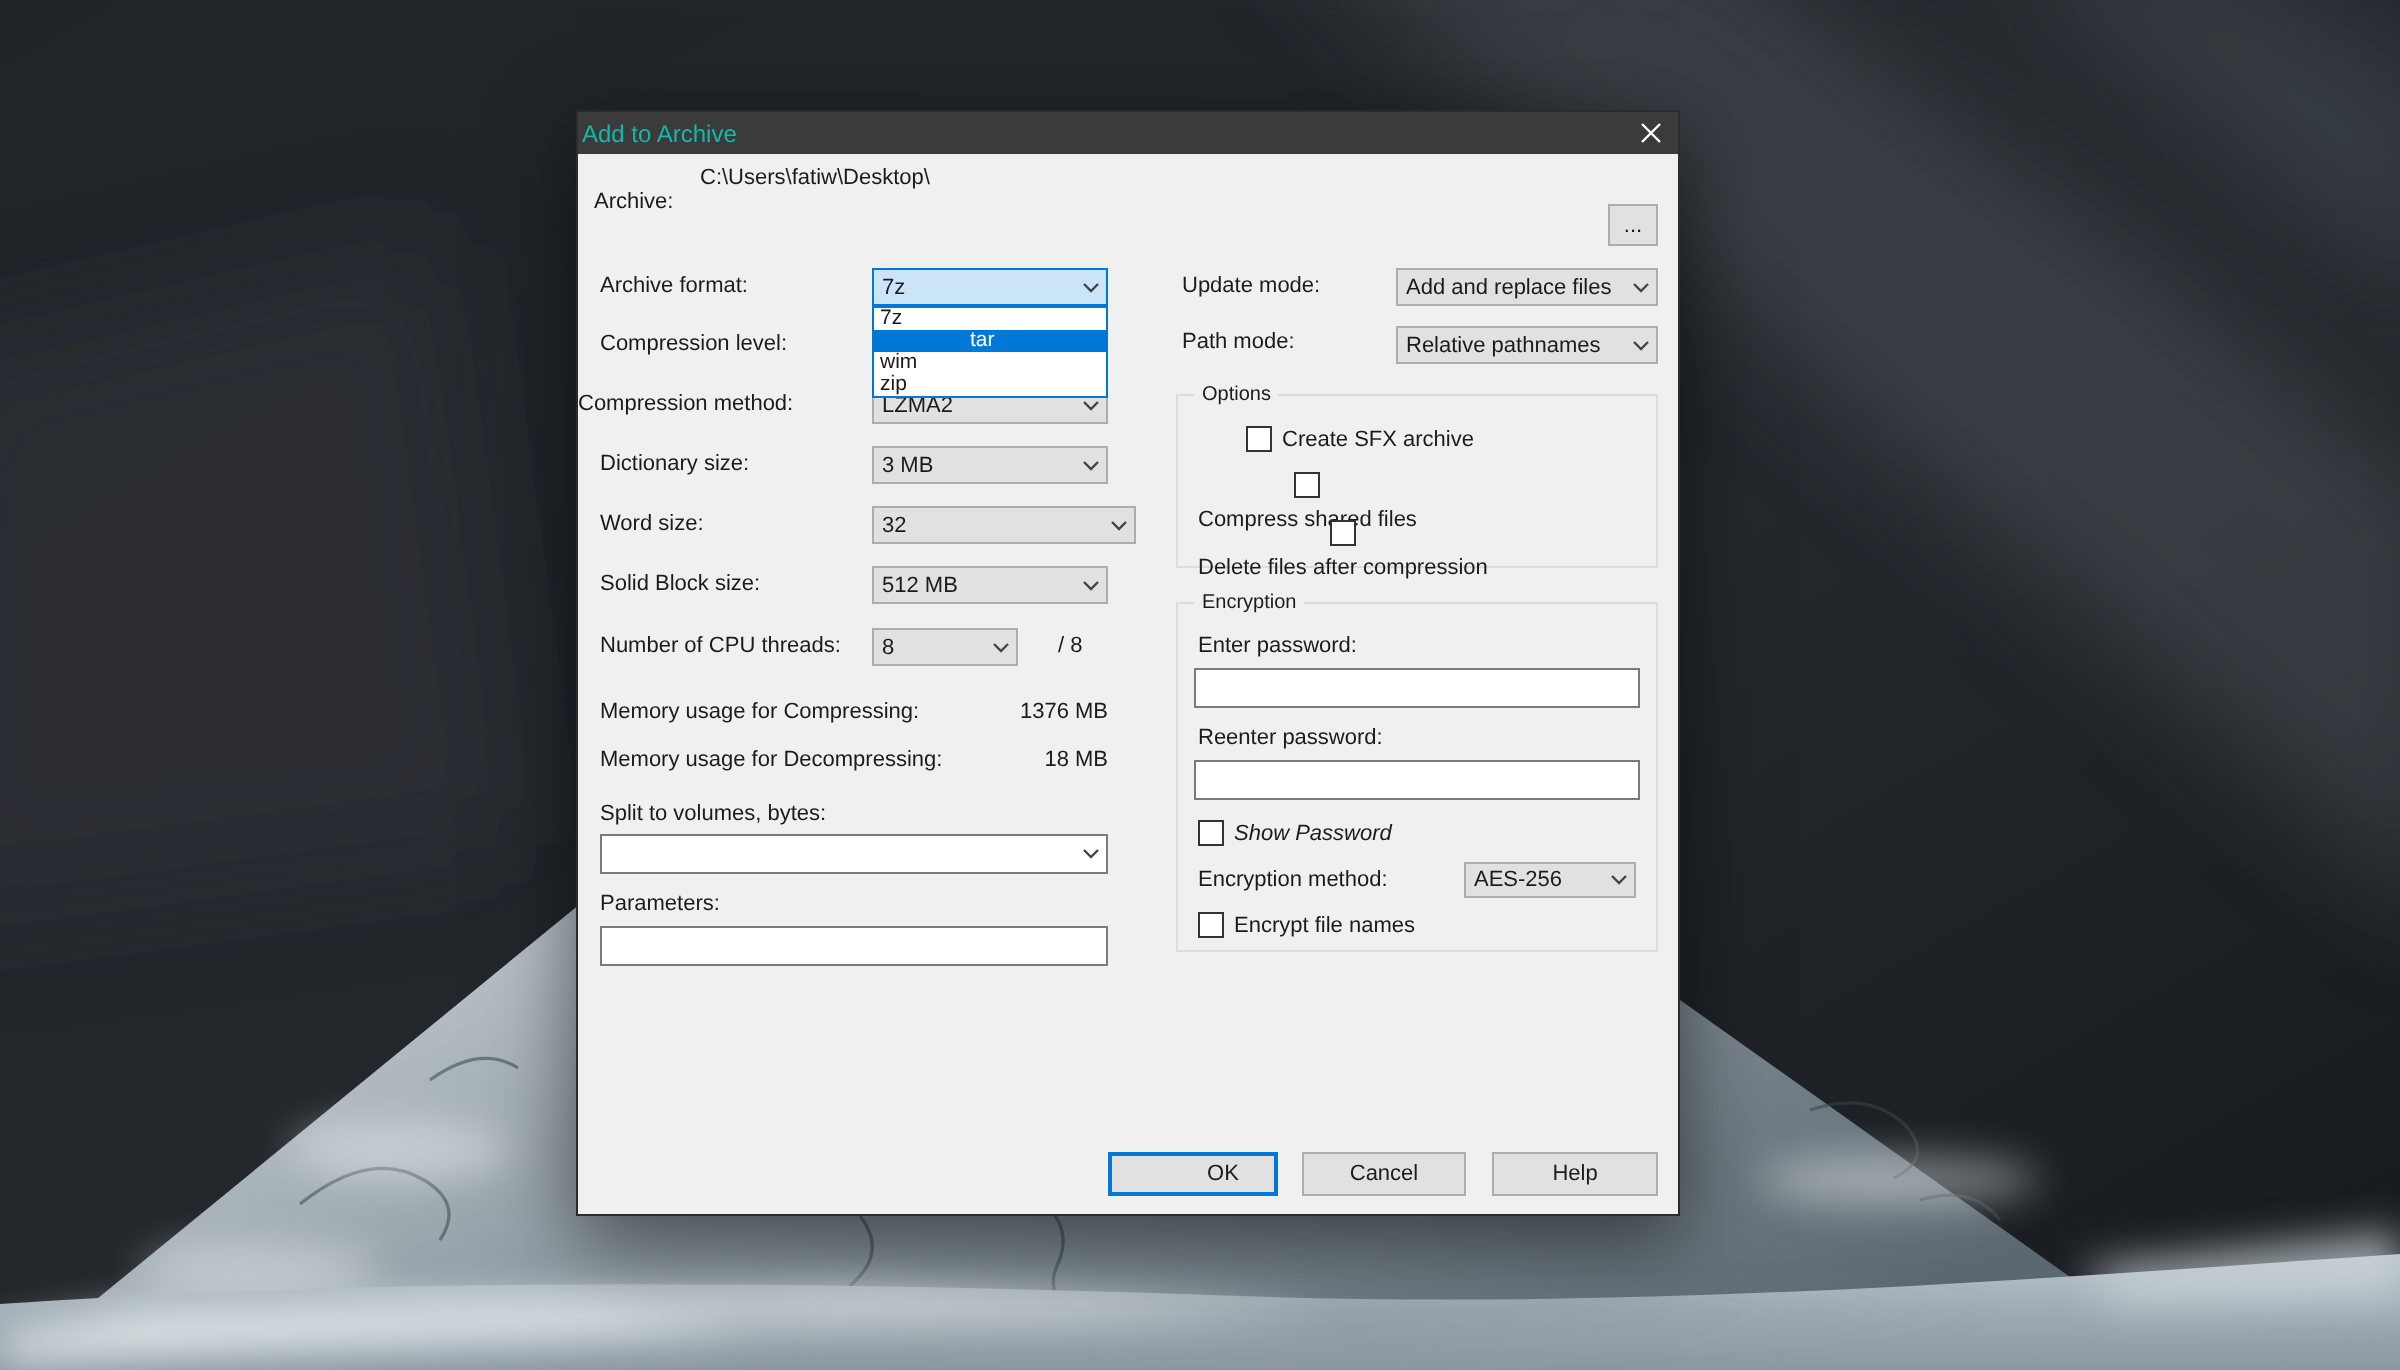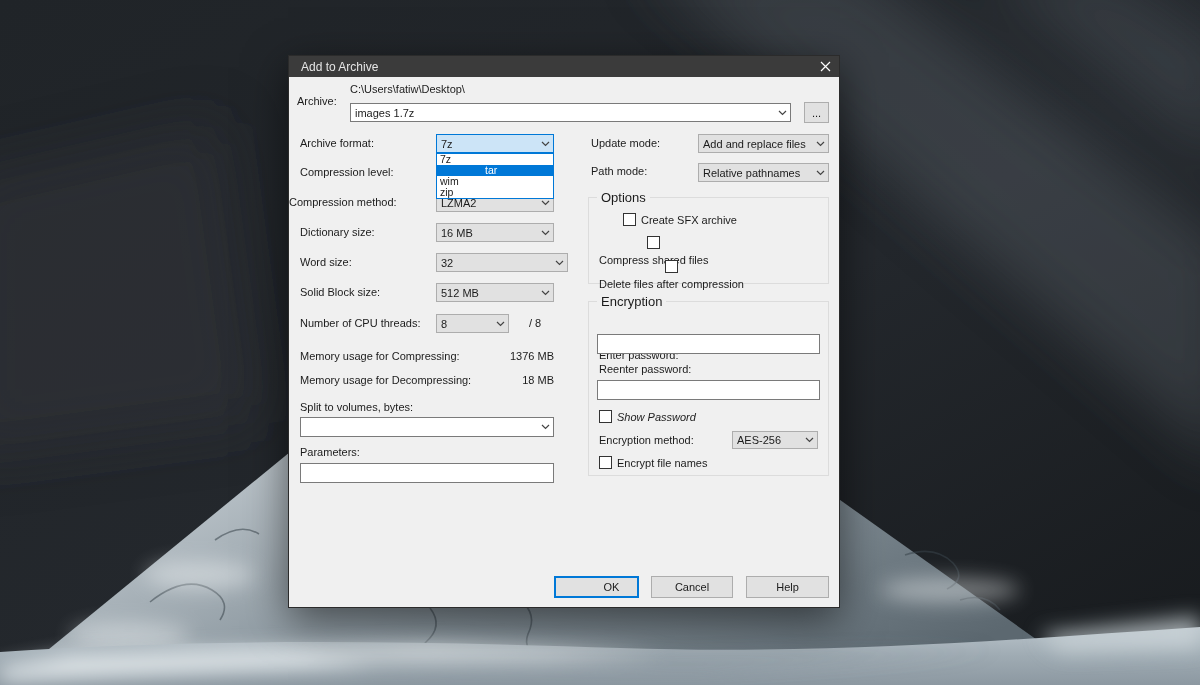--- a/index.html
+++ b/index.html
@@ -7,21 +7,21 @@
   body { position:relative; background:#17191c; }
 
   
   #wallpaper { position:absolute; left:0; top:0; width:1200px; height:685px; z-index:0; }
 
   
   .dialog { position:absolute; left:288px; top:55px; width:552px; height:553px; z-index:10;
             background:#f0f0f0; border:1px solid #2b2b2b;
             box-shadow:0 12px 40px rgba(0,0,0,.55); font-size:11px; color:#1b1b1b; }
   .titlebar { position:absolute; left:0; top:0; width:100%; height:21px; background:#3b3b3b; }
-  .titlebar .title { position:absolute; left:12px; top:4px; font-size:12px; color:#e5e5e5; }
+  .titlebar .title { position:absolute; left:2px; top:4px; font-size:12px; color:#14b8a6; }
   .close-btn { position:absolute; right:5px; top:2px; width:18px; height:17px; display:flex;
                align-items:center; justify-content:center; cursor:pointer; }
 
   .lbl { position:absolute; height:14px; line-height:14px; white-space:nowrap; }
 
   .combo { position:absolute; height:19px; background:#e1e1e1; border:1px solid #adadad;
            display:flex; align-items:center; padding-left:4px; cursor:default; }
   .combo .cv { flex:1 1 auto; white-space:nowrap; overflow:hidden; }
   .combo .chev { flex:0 0 16px; display:flex; align-items:center; justify-content:center; }
   .combo.focused { background:#cce4f7; border:1px solid #0078d7; }
@@ -30,21 +30,21 @@
   .textbox { position:absolute; height:20px; background:#ffffff; border:1px solid #7a7a7a;
              font-size:11px; padding:0 4px; font-family:"Liberation Sans",sans-serif; }
 
   .droplist { position:absolute; left:147px; top:97px; width:118px; background:#ffffff;
               border:1px solid #0078d7; z-index:30; }
   .droplist .item { height:11px; line-height:11px; font-size:10.5px; padding-left:3px; cursor:default; }
   .droplist .item.selected { background:#0078d7; color:#ffffff;padding-left:48px; }
 
   .group { position:absolute; border:1px solid #dcdcdc; }
   .group .gtitle { position:absolute; top:-7px; left:8px; background:#f0f0f0; padding:0 4px;
-                   font-size:13px; line-height:13px; }
+                   font-size:10px; line-height:13px; }
 
   .chkrow { position:absolute; display:flex; align-items:center; gap:5px; }
   .chk { width:13px; height:13px; background:#ffffff; border:1px solid #333333; flex:0 0 13px; }
 
   .btn { position:absolute; height:22px; background:#e1e1e1; border:1px solid #adadad;
          display:flex; align-items:center; justify-content:center; font-size:11px; cursor:pointer; }
   .btn.default { border:2px solid #0078d7; }
 </style>
 </head>
 <body>
@@ -111,28 +111,20 @@
     <span class="title">Add to Archive</span>
     <span class="close-btn">
       <svg width="11" height="11" viewBox="0 0 11 11">
         <path d="M1 1 L10 10 M10 1 L1 10" stroke="#ffffff" stroke-width="1.2"></path>
       </svg>
     </span>
   </div>
 
   <div class="lbl" style="left:8px; top:38px;">Archive:</div>
   <div class="lbl" style="left:61px; top:26px;">C:\Users\fatiw\Desktop\</div>
-  <div class="combo editable" style="left:61px; top:47px; width:441px;">
-    <span class="cv">images 1.7z</span>
-    <span class="chev">
-      <svg width="9" height="6" viewBox="0 0 9 6">
-          <path d="M1 1 L4.5 4.5 L8 1" stroke="#444" stroke-width="1.2" fill="none"></path>
-        </svg>
-    </span>
-  </div>
   <div class="btn" style="left:515px; top:46px; width:25px; height:21px;">
     <span>...</span>
   </div>
 
   <div class="lbl" style="left:11px; top:80px;">Archive format:</div>
   <div class="lbl" style="left:11px; top:109px;">Compression level:</div>
   <div class="lbl" style="left:0; top:139px;">Compression method:</div>
   <div class="lbl" style="left:11px; top:169px;">Dictionary size:</div>
   <div class="lbl" style="left:11px; top:199px;">Word size:</div>
   <div class="lbl" style="left:11px; top:229px;">Solid Block size:</div>
@@ -154,21 +146,21 @@
   <div class="combo" style="left:147px; top:137px; width:118px;">
     <span class="cv">LZMA2</span>
     <span class="chev">
       <svg width="9" height="6" viewBox="0 0 9 6">
           <path d="M1 1 L4.5 4.5 L8 1" stroke="#444" stroke-width="1.2" fill="none"></path>
         </svg>
     </span>
   </div>
 
   <div class="combo" style="left:147px; top:167px; width:118px;">
-    <span class="cv">16 MB</span>
+    <span class="cv">3 MB</span>
     <span class="chev">
       <svg width="9" height="6" viewBox="0 0 9 6">
           <path d="M1 1 L4.5 4.5 L8 1" stroke="#444" stroke-width="1.2" fill="none"></path>
         </svg>
     </span>
   </div>
 
   <div class="combo" style="left:147px; top:197px; width:132px;">
     <span class="cv">32</span>
     <span class="chev">
@@ -250,21 +242,21 @@
     </div>
     <div class="chkrow" style="left:10px; top:62px;flex-direction:column;">
       <span class="chk"></span>
       <span>Delete files after compression</span>
     </div>
   </div>
 
   <div class="group" style="left:299px; top:245px; width:241px; height:175px;">
     <span class="gtitle">Encryption</span>
 
-    <div class="lbl" style="left:10px; top:14px;margin-top:32px;">Enter password:</div>
+    <div class="lbl" style="left:10px; top:14px;">Enter password:</div>
     <input class="textbox" style="left: 8px; top: 32px; width: 223px;">
 
     <div class="lbl" style="left:10px; top:60px;">Reenter password:</div>
     <input class="textbox" style="left: 8px; top: 78px; width: 223px;">
 
     <div class="chkrow" style="left:10px; top:108px;font-style:italic;">
       <span class="chk"></span>
       <span>Show Password</span>
     </div>
 

